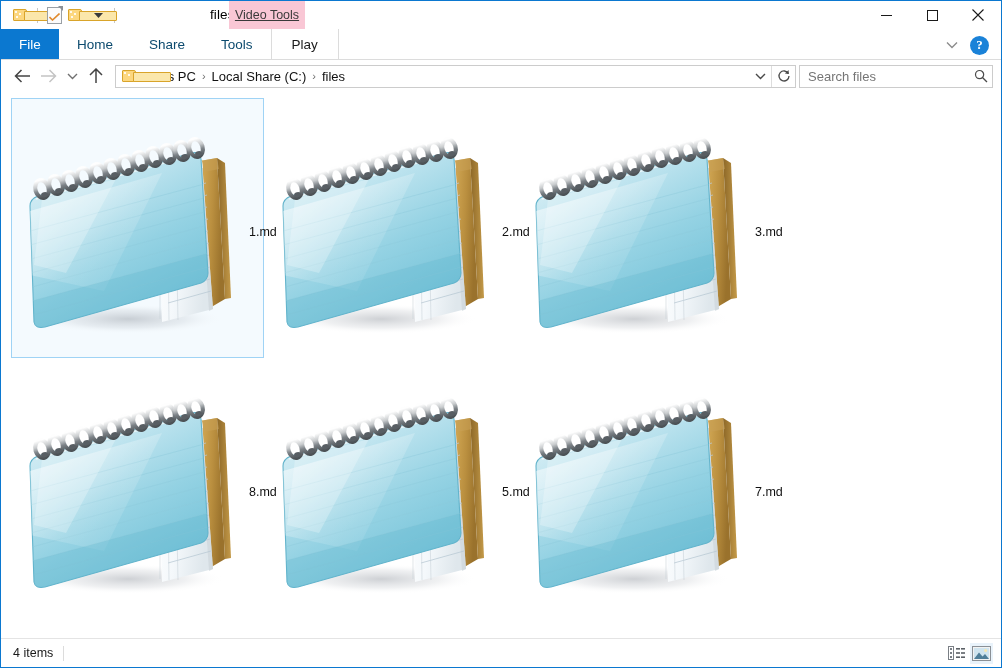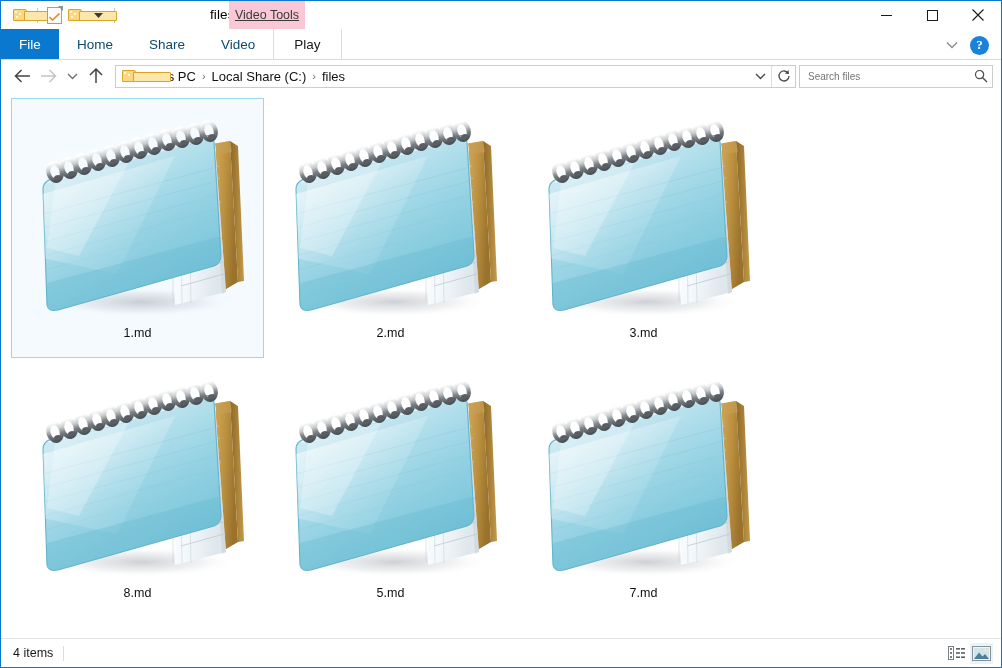--- a/index.html
+++ b/index.html
@@ -212,21 +212,21 @@
   .searchbox {
     width: 194px; height: 23px;
     border: 1px solid #cccccc;
     background: #ffffff;
     display: flex; align-items: center;
     padding: 0 4px 0 8px;
   }
   .searchbox input {
     flex: 1;
     border: 0; outline: 0;
-    font-size: 10px;
+    font-size: 13px;
     color: #6d6d6d;
     font-family: "Liberation Sans", sans-serif;
     background: transparent;
     min-width: 0;
   }
   .searchbox input::placeholder { color: #757575; opacity: 1; }
 
   
   .content {
     position: relative;
@@ -234,26 +234,26 @@
     background: #ffffff;
     padding: 6px 0 0 10px;
     display: flex;
     flex-wrap: wrap;
     align-content: flex-start;
   }
   .tile {
     width: 253px;
     height: 260px;
     display: flex;
-    flex-direction: column;
     align-items: center;
     justify-content: flex-start;
     padding-top: 6px;
     border: 1px solid transparent;
     background: transparent;
+    gap: 11px;
   }
   .tile.selected {
     border: 1px solid #9fd3f5;
     background: #f4fafe;
   }
   .tile-icon {
     width: 230px; height: 218px;
     display: flex; align-items: center; justify-content: center;
   }
   .tile-icon svg { display: block; }
@@ -353,21 +353,21 @@
             <path d="M0.5 0.5 L11.5 11.5 M11.5 0.5 L0.5 11.5" stroke="#1a1a1a" stroke-width="1.1"></path>
           </svg>
       </div>
     </div>
   </div>
 
   <div class="tabstrip">
     <div class="tab-file">File</div>
     <div class="tab">Home</div>
     <div class="tab">Share</div>
-    <div class="tab">Video</div>
+    <div class="tab">Tools</div>
     <div class="tab-play">Play</div>
   </div>
   <div class="ctx-label">Video Tools</div>
   <div class="ribbon-underline"></div>
 
   <div class="help-row">
     <div class="chev-btn">
       <svg width="12" height="8" viewBox="0 0 12 8">
           <path d="M1 1.5 L6 6.5 L11 1.5" fill="none" stroke="#8c8c8c" stroke-width="1.4"></path>
         </svg>

